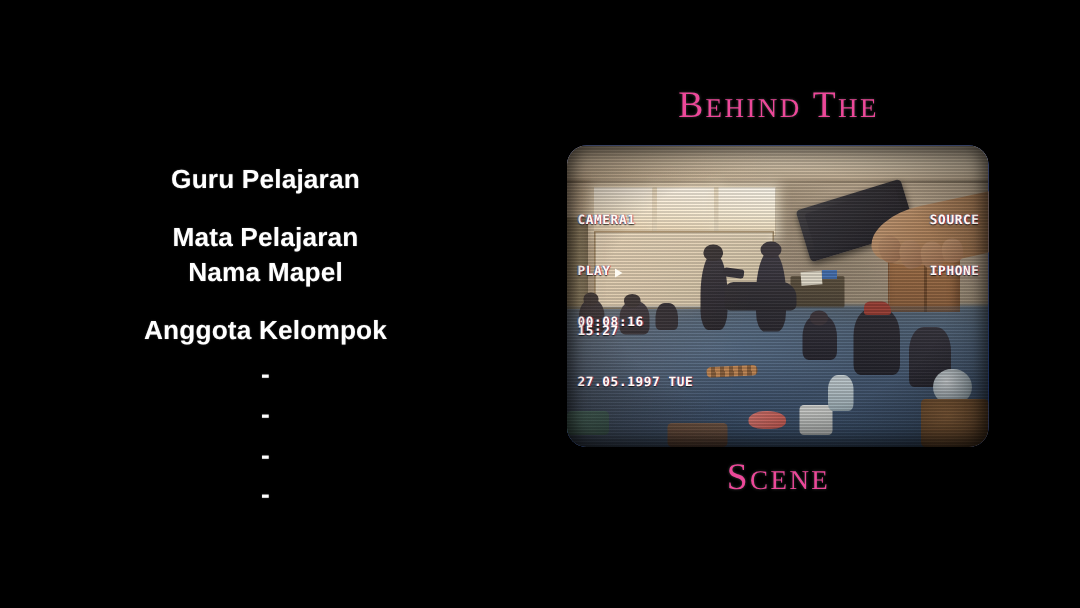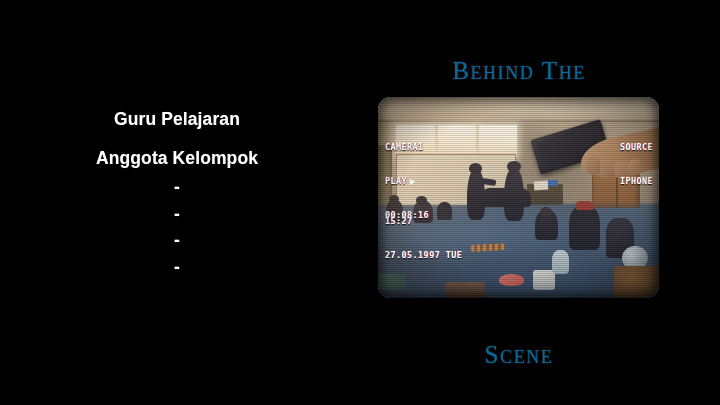--- a/index.html
+++ b/index.html
@@ -51,29 +51,29 @@
     color: #ffffff;
   }
 
   
   .frame-title {
     position: absolute;
     left: 378px;
     width: 282px;
     text-align: center;
     font-family: "Liberation Serif", serif;
-    color: #0369a1;
+    color: #ec4899;
     font-variant: small-caps;
     font-size: 25px;
     letter-spacing: 1.6px;
     text-shadow: 0 0 2px rgba(255,255,255,0.25),
                  0 1px 2px rgba(0,0,0,0.9);
   }
   #title-top    { top: 57px; }
-  #title-bottom { top: 305px; font-size: 25px; margin-top: 36px; }
+  #title-bottom { top: 305px; font-size: 25px; }
 
   
   #video-frame {
     position: absolute;
     left: 378px;
     top: 97px;
     width: 281px;
     height: 201px;
     border-radius: 13px;
     overflow: hidden;
@@ -373,20 +373,24 @@
 
 <div id="slide">
 
   <div id="credits">
 
 
     <div class="credit-group">
       <span class="credit-line">Guru Pelajaran</span>
     </div>
 
+    <div class="credit-group">
+      <span class="credit-line">Mata Pelajaran</span>
+      <span class="credit-line">Nama Mapel</span>
+    </div>
 
     <div class="credit-group">
       <span class="credit-line">Anggota Kelompok</span>
       <div id="member-list">
         <span class="member-dash">-</span>
         <span class="member-dash">-</span>
         <span class="member-dash">-</span>
         <span class="member-dash">-</span>
       </div>
     </div>

